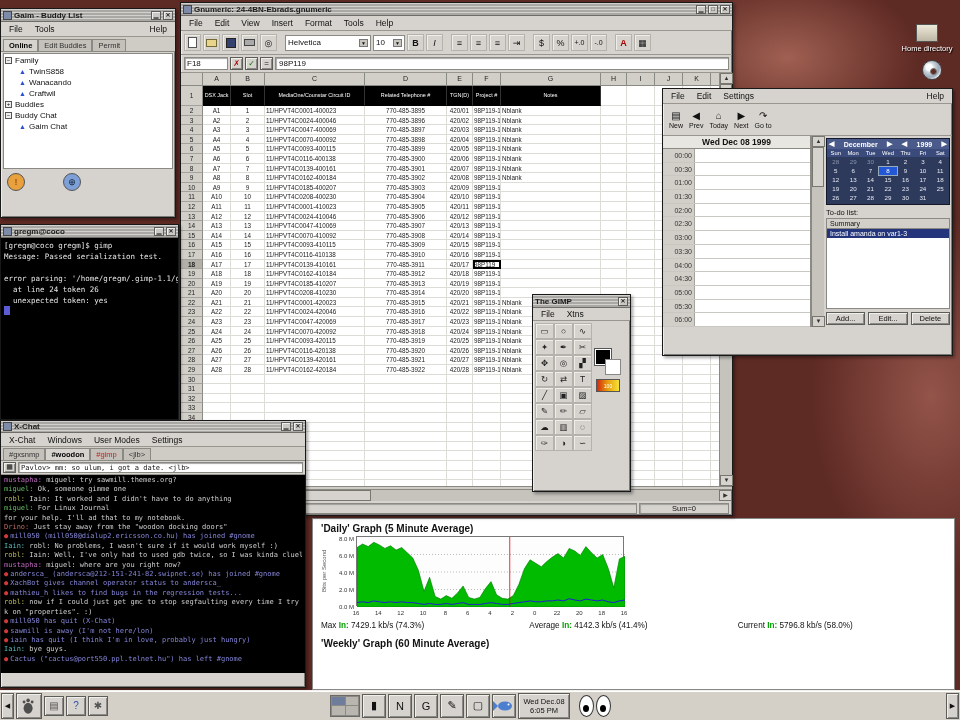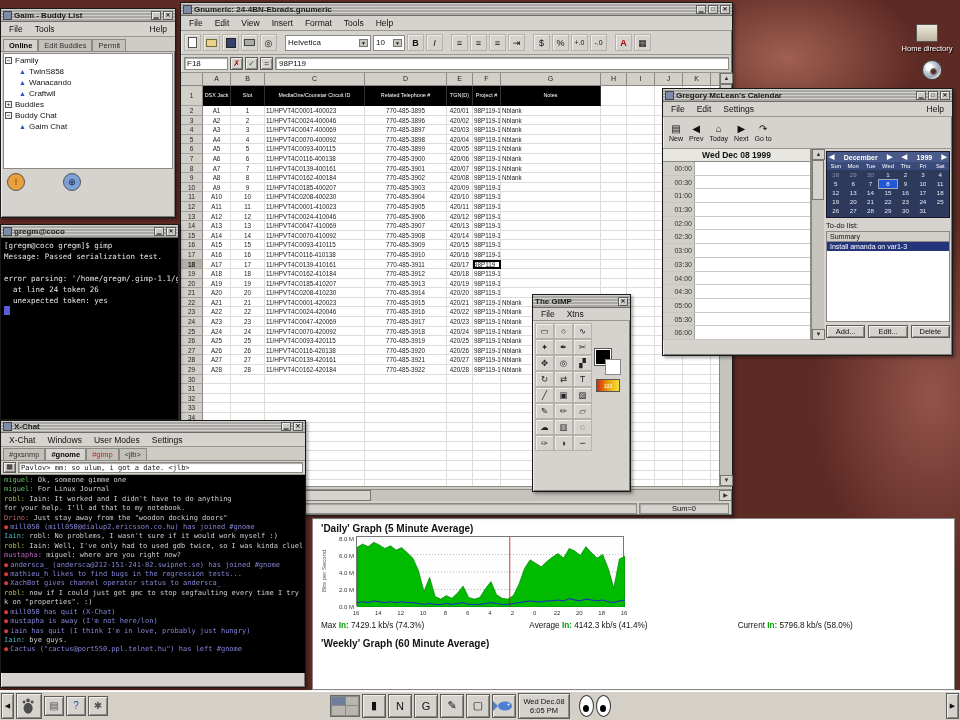--- a/index.html
+++ b/index.html
@@ -1044,27 +1044,20 @@
       <div id="gimp-fgbg">
         <div id="gimp-fg"></div>
         <div id="gimp-bg"></div>
       </div>
       <div id="gimp-brush">100</div>
     </div>
   </div>
 </div>
 
 <div class="win" id="win-cal" style="left:662px;top:88px;width:291px;height:268px;z-index:9">
-  <div class="titlebar">
-    <span class="wico"></span>
-    <span class="t">Gregory McLean's Calendar</span>
-    <span class="wbtn">▁</span>
-    <span class="wbtn">□</span>
-    <span class="wbtn">✕</span>
-  </div>
   <div class="menubar">
     <span style="display:flex">
         <span class="mi">File</span>
         <span class="mi">Edit</span>
         <span class="mi">Settings</span>
       </span>
     <span class="mspacer"></span>
     <span class="mi">Help</span>
   </div>
   <div id="cal-toolbar">
@@ -1234,45 +1227,46 @@
     <span class="wbtn">✕</span>
   </div>
   <div class="menubar" style="height:14px">
       <span class="mi">X-Chat</span>
       <span class="mi">Windows</span>
       <span class="mi">User Modes</span>
       <span class="mi">Settings</span>
     </div>
   <div class="tabsrow" style="height:14px" id="xchat-tabs">
       <span class="tab">#gxsnmp</span>
-      <span class="tab active">#gnome</span>
+      <span class="tab active">#woodon</span>
       <span class="tab" style="color: rgb(194, 34, 34);">#gimp</span>
       <span class="tab">&lt;jlb&gt;</span>
     </div>
   <div id="xchat-topicrow">
     <span class="btn" style="width:13px;height:11px;font-size:7px">▦</span>
     <span class="sunken mono" style="flex:1;height:11px;font-size:7px;line-height:10px;padding:0 2px;overflow:hidden;white-space:nowrap">Pavlov&gt; mm: so ulum, i got a date. &lt;jlb&gt;</span>
   </div>
   <div id="xchat-body" class="mono">
+      <div><span style="color: rgb(187, 102, 187);">mustapha: </span><span>miguel: try sawmill.themes.org?</span></div>
       <div><span style="color: rgb(102, 187, 102);">miguel: </span><span>Ok, someone gimme one</span></div>
+      <div><span style="color: rgb(187, 187, 85);">robl: </span><span>Iain: It worked and I didn't have to do anything</span></div>
       <div><span style="color: rgb(102, 187, 102);">miguel: </span><span>For Linux Journal</span></div>
-      <div><span style="color: rgb(187, 187, 85);">robl: </span><span>Iain: It worked and I didn't have to do anything</span></div>
       <div><span style="color: rgb(207, 207, 207);">for your help. I'll ad that to my notebook.</span></div>
       <div><span style="color: rgb(187, 102, 102);">Drino: </span><span>Just stay away from the "woodon docking doors"</span></div>
       <div><span class="evt-dot">●</span><span class="evt-txt">mill050 (mill050@dialup2.ericsson.co.hu) has joined #gnome</span></div>
       <div><span style="color: rgb(85, 187, 187);">Iain: </span><span>robl: No problems, I wasn't sure if it would work myself :)</span></div>
       <div><span style="color: rgb(187, 187, 85);">robl: </span><span>Iain: Well, I've only had to used gdb twice, so I was kinda clueless, :</span></div>
       <div><span style="color: rgb(187, 102, 187);">mustapha: </span><span>miguel: where are you right now?</span></div>
       <div><span class="evt-dot">●</span><span class="evt-txt">andersca_ (andersca@212-151-241-82.swipnet.se) has joined #gnome</span></div>
+      <div><span class="evt-dot">●</span><span class="evt-txt">XachBot gives channel operator status to andersca_</span></div>
       <div><span class="evt-dot">●</span><span class="evt-txt">mathieu_h likes to find bugs in the regression tests...</span></div>
-      <div><span class="evt-dot">●</span><span class="evt-txt">XachBot gives channel operator status to andersca_</span></div>
       <div><span style="color: rgb(187, 187, 85);">robl: </span><span>now if I could just get gmc to stop segfaulting every time I try to clic</span></div>
       <div><span style="color: rgb(207, 207, 207);">k on "properties". :)</span></div>
       <div><span class="evt-dot">●</span><span class="evt-txt">mill050 has quit (X-Chat)</span></div>
-      <div><span class="evt-dot">●</span><span class="evt-txt">mustapha is away (I'm not here/lon)</span></div>
+      <div><span class="evt-dot">●</span><span class="evt-txt">sawmill is away (I'm not here/lon)</span></div>
       <div><span class="evt-dot">●</span><span class="evt-txt">iain has quit (I think I'm in love, probably just hungry)</span></div>
       <div><span style="color: rgb(85, 187, 187);">Iain: </span><span>bye guys.</span></div>
       <div><span class="evt-dot">●</span><span class="evt-txt">Cactus ("cactus@port550.ppl.telnet.hu") has left #gnome</span></div>
     </div>
 </div>
 
 <div id="panel">
   <div class="btn parrow">◀</div>
   <div class="btn pbtn">
     <svg width="18" height="18" viewBox="0 0 20 20">

